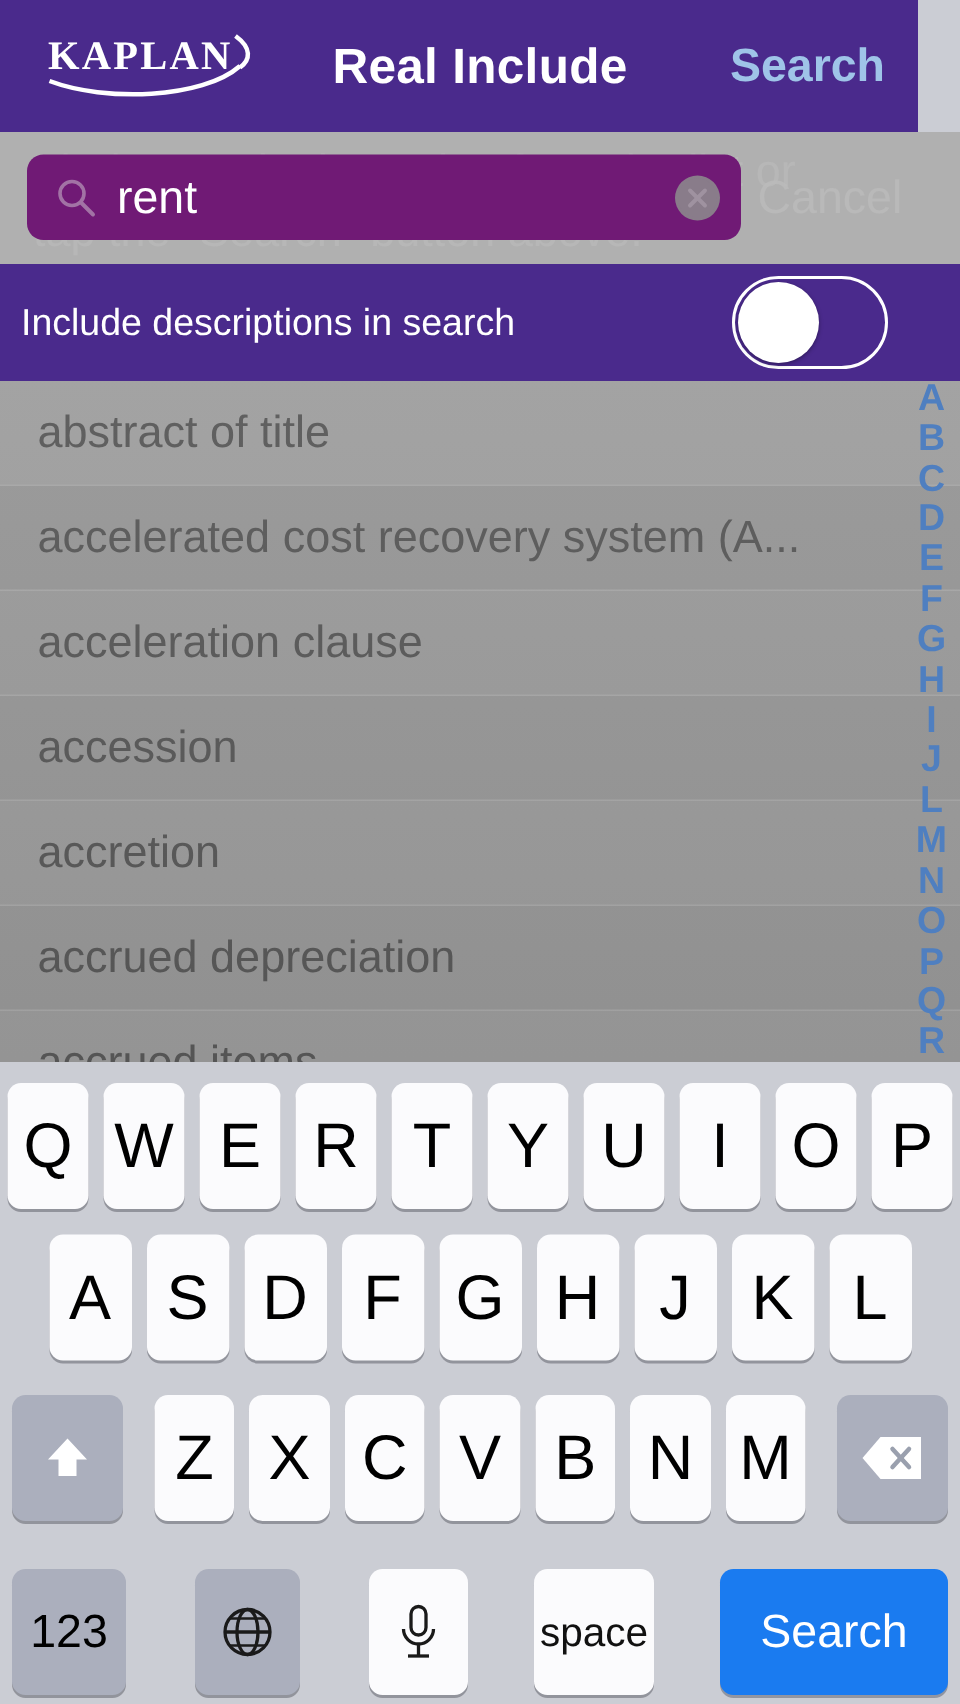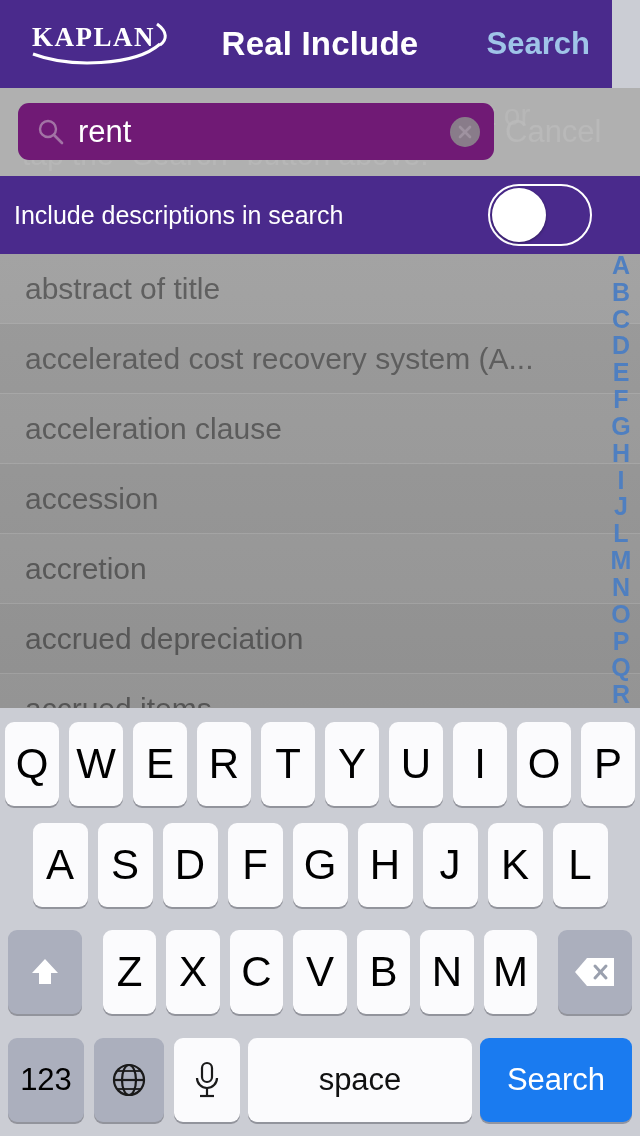--- a/index.html
+++ b/index.html
@@ -123,36 +123,36 @@
 
   
   .keyboard{
     position:absolute;left:0;top:708px;width:640px;height:428px;
     background:#cbcdd4;
   }
   .krow{display:flex;align-items:center;width:640px;}
   .krow.r1{height:104px;padding-top:8px;box-sizing:border-box;justify-content:center;}
   .krow.r2{height:106px;justify-content:center;}
   .krow.r3{height:108px;justify-content:center;}
-  .krow.r4{height:104px;justify-content:center;align-items:center;padding-top:4px;box-sizing:border-box;}
+  .krow.r4{height:104px;justify-content:center;align-items:flex-end;padding-top:4px;box-sizing:border-box;gap:36px;}
   .key{
     background:#fbfbfd;border-radius:9px;
     box-shadow:0 2px 0 rgba(136,138,146,.85);
     display:flex;align-items:center;justify-content:center;
     color:#000000;font-size:42px;
     height:84px;
   }
   .key.letter{width:55px;margin:0 5px;}
   .key.grey{background:#abafbd;box-shadow:0 2px 0 rgba(136,138,146,.85);}
   .key.shift{width:76px;margin-right:16px;margin-left:8px;}
   .key.back{width:76px;margin-left:16px;margin-right:8px;}
   .key.num{width:76px;font-size:31px;margin-left:8px;}
   .key.globe{width:70px;margin-left:10px;}
   .key.mic{width:66px;margin-left:10px;}
-  .key.space{flex:1;margin:0 8px;font-size:31px;color:#111;}
+  .key.space{flex:1;margin:0 8px;font-size:27px;color:#111;}
   .key.search{
     width:152px;background:#1a7bf0;color:#ffffff;font-size:31px;
     margin-right:8px;box-shadow:0 2px 0 rgba(120,125,140,.7);
   }
   .key svg{display:block;}
 </style>
 </head>
 <body>
 
 <div class="phone">

